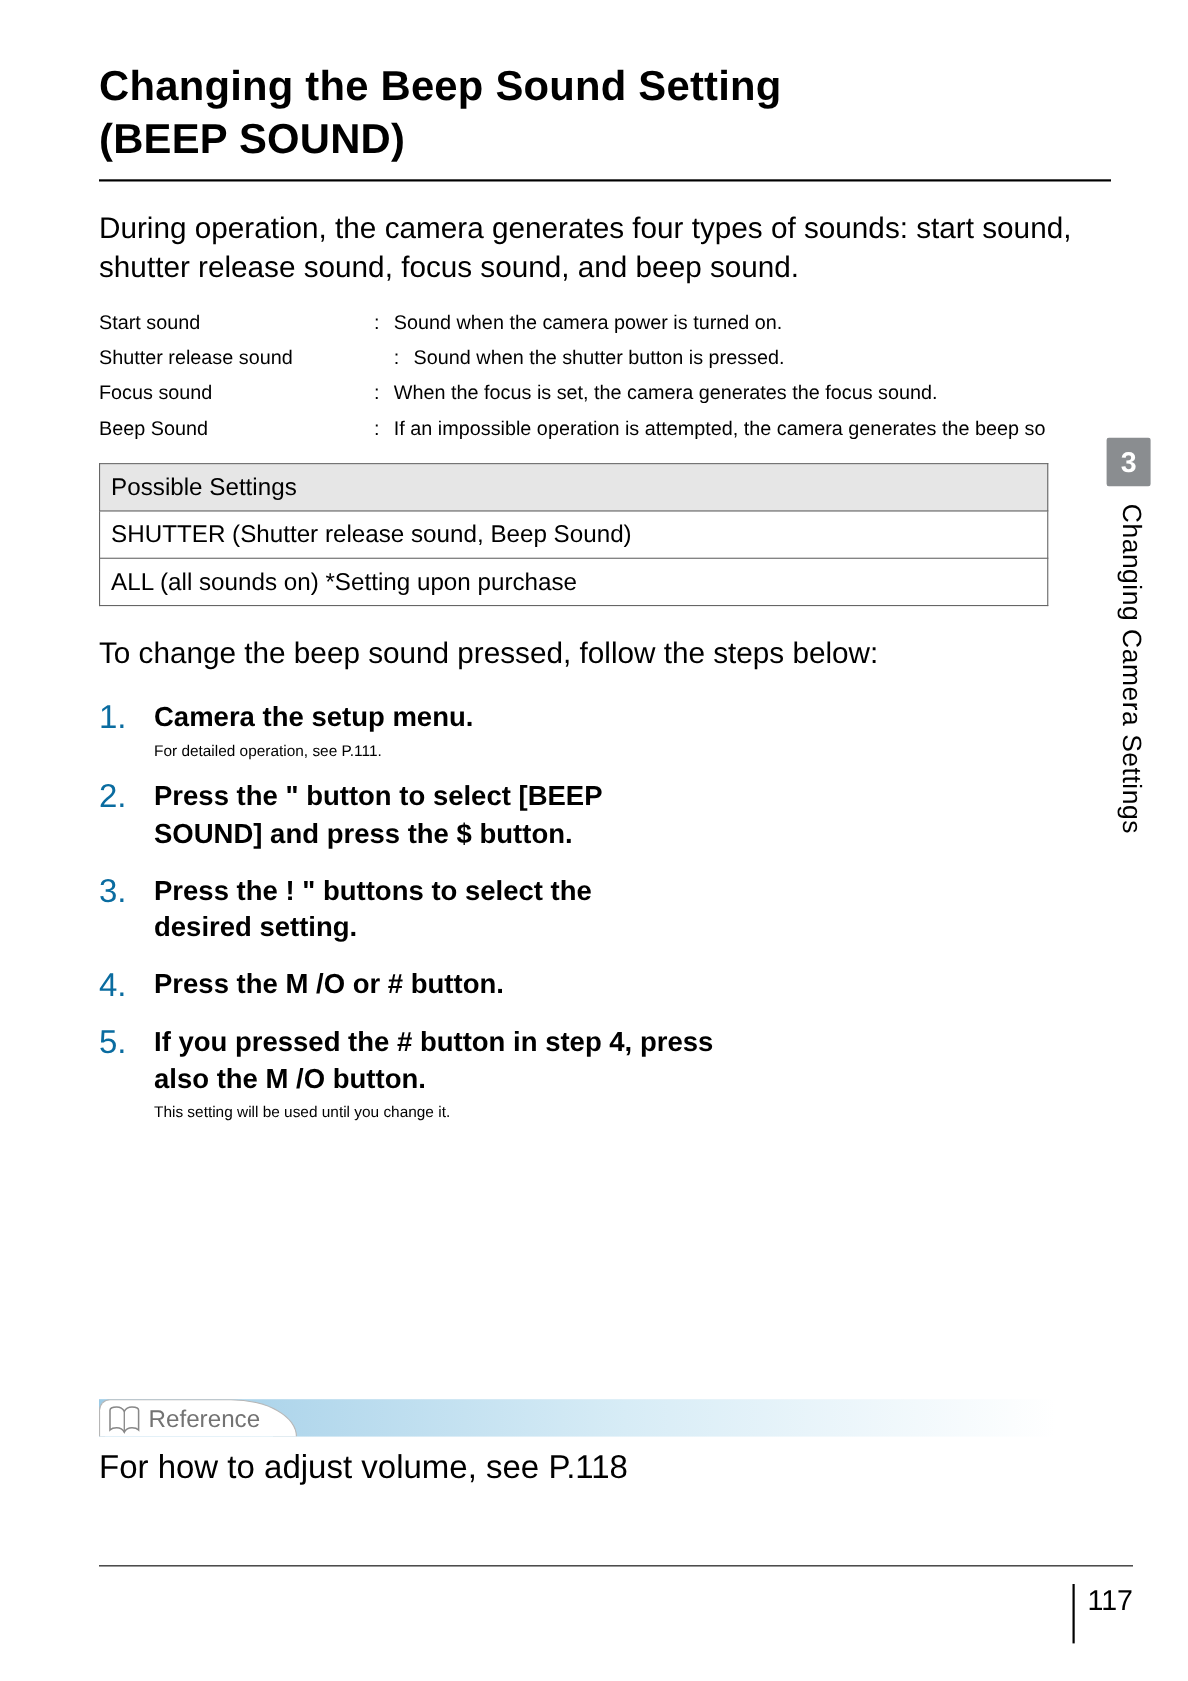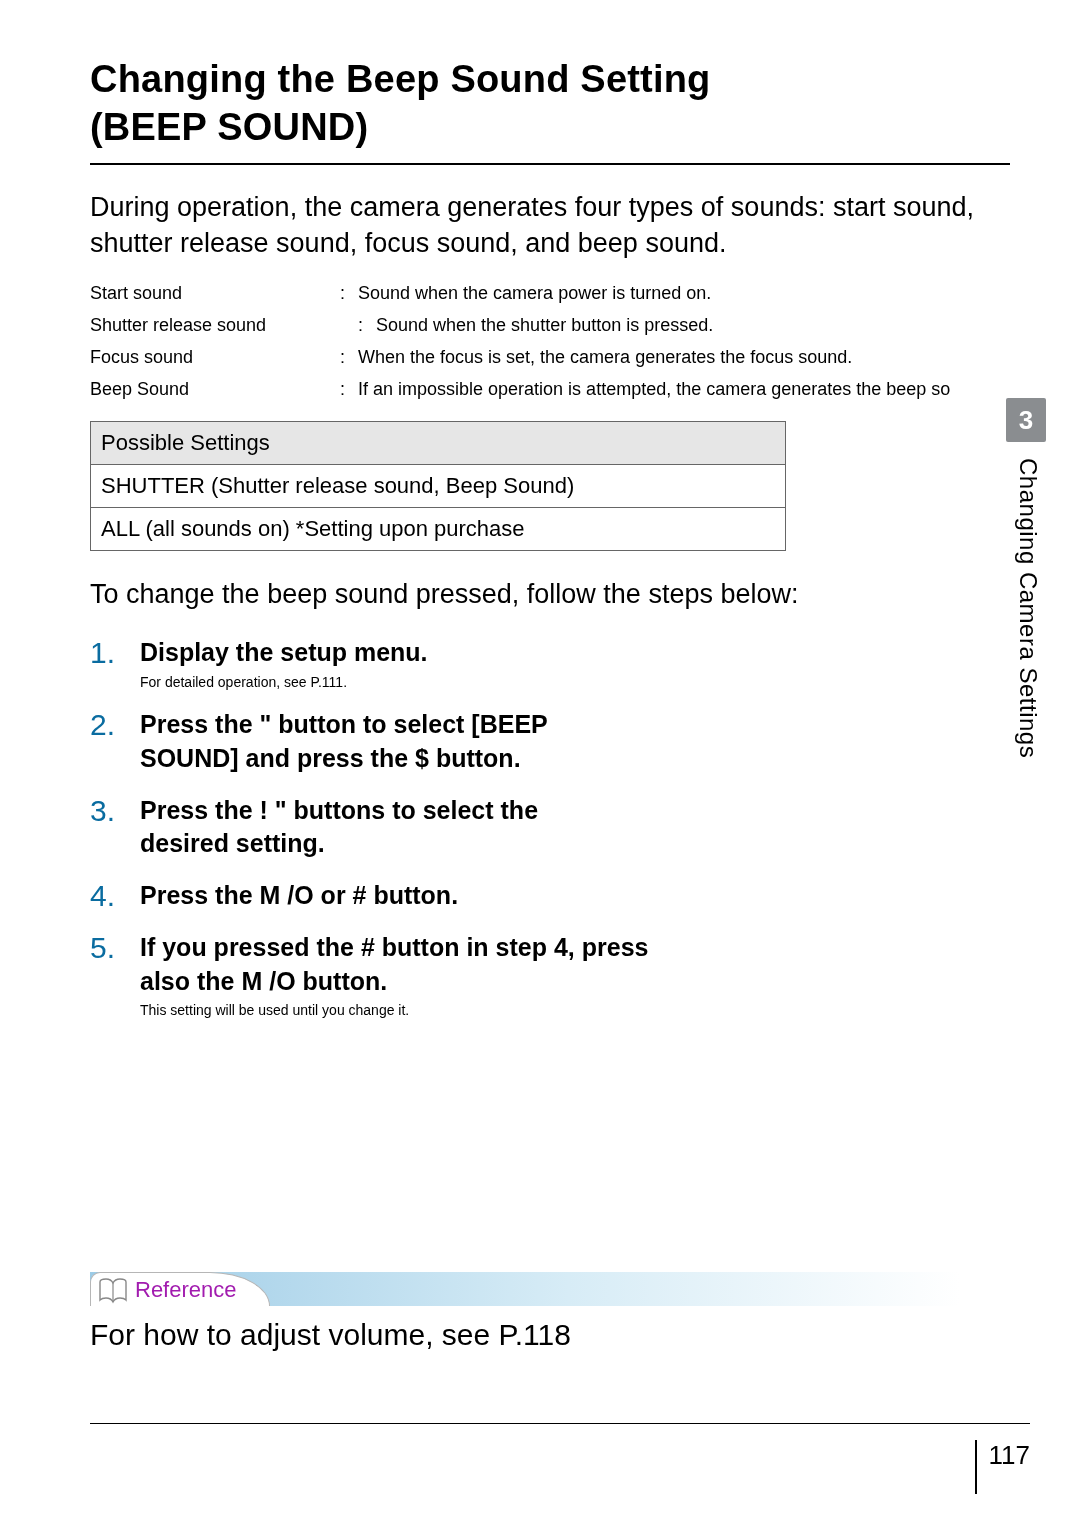--- a/index.html
+++ b/index.html
@@ -7,34 +7,34 @@
   body { position: relative; padding: 56px 70px 0 90px; }
   .title { font-family: "Arial Black", Arial, sans-serif; font-weight: 900; font-size: 38px; line-height: 1.25; letter-spacing: 0.2px; }
   .title-rule { border: 0; border-bottom: 2px solid #000; margin-top: 12px; margin-bottom: 24px; }
   .intro { font-size: 27px; line-height: 1.35; margin-bottom: 18px; }
   .sound-list { font-size: 18px; line-height: 1.55; }
   .sound-list .row { display: flex; margin-bottom: 4px; }
   .sound-list .label { width: 250px; flex: 0 0 250px; }
   .sound-list .shutter-label { width: 268px; flex: 0 0 268px; }
   .sound-list .colon { width: 18px; flex: 0 0 18px; }
   .sound-list .desc { flex: 1; white-space: nowrap; }
-  .settings-table { margin-top: 18px; width: 696px; border: 1.5px solid #666; border-collapse: collapse; font-size: 22px; }
+  .settings-table { margin-top: 18px; width: 863px; border: 1.5px solid #666; border-collapse: collapse; font-size: 22px; }
   .settings-table td { border: 1.5px solid #666; padding: 8px 10px; }
   .settings-table .header td { background: #e6e6e6; }
   .mid-text { font-size: 27px; margin-top: 28px; margin-bottom: 26px; }
   ol.steps { list-style: none; counter-reset: step; }
   ol.steps li { counter-increment: step; position: relative; padding-left: 50px; margin-bottom: 18px; }
   ol.steps li::before { content: counter(step) "."; position: absolute; left: 0; top: 0; color: #0a6ca0; font-size: 30px; font-weight: 400; font-family: Arial, sans-serif; }
   .step-bold { font-weight: 700; font-size: 25px; line-height: 1.35; }
   .step-sub { font-size: 14px; margin-top: 4px; }
   .side-tab { position: absolute; right: 34px; top: 398px; width: 40px; height: 44px; background: #8a8d90; color: #fff; font-size: 26px; font-weight: 700; border-radius: 2px; display: flex; align-items: center; justify-content: center; }
   .side-text { position: absolute; right: 38px; top: 458px; writing-mode: vertical-rl; text-orientation: mixed; font-size: 24px; letter-spacing: 0.5px; color: #000; }
   .ref-box { position: absolute; left: 90px; bottom: 176px; width: 870px; }
   .ref-header { position: relative; height: 34px; background: linear-gradient(90deg, #9ccbe6 0%, #d7ecf6 55%, #ffffff 100%); border-radius: 0 0 0 0; }
-  .ref-header .tab { position: absolute; left: 0; bottom: 0; height: 34px; width: 180px; background: #fff; border: 1.5px solid #b6b6b6; border-bottom: none; border-top-left-radius: 10px; border-top-right-radius: 60px 34px; display: flex; align-items: center; padding-left: 44px; font-size: 22px; color: #a21caf; }
+  .ref-header .tab { position: absolute; left: 0; bottom: 0; height: 34px; width: 180px; background: #fff; border: 1.5px solid #b6b6b6; border-bottom: none; border-top-left-radius: 10px; border-top-right-radius: 60px 34px; display: flex; align-items: center; padding-left: 44px; font-size: 22px; color: #737373; }
   .ref-header .book-icon { position: absolute; left: 8px; bottom: 2px; width: 30px; height: 26px; }
   .ref-body { font-size: 30px; margin-top: 12px; }
   .footer { position: absolute; right: 50px; bottom: 34px; display: flex; }
   .footer .rule { width: 2px; height: 54px; background: #000; margin-right: 12px; }
   .footer .pg { font-size: 26px; }
   .footer-line { position: absolute; left: 90px; right: 50px; bottom: 104px; border-top: 1.5px solid #000; }
 </style>
 </head>
 <body>
 
@@ -80,21 +80,21 @@
   <tr>
     <td>ALL (all sounds on)  *Setting upon purchase</td>
   </tr>
 </tbody>
   </table>
 
 <p class="mid-text">To change the beep sound pressed, follow the steps below:</p>
 
 <ol class="steps">
   <li>
-    <div class="step-bold">Display the setup menu.</div>
+    <div class="step-bold">Camera the setup menu.</div>
     <div class="step-sub">For detailed operation, see P.111.</div>
   </li>
   <li>
     <div class="step-bold" style="max-width:470px;">Press the "   button to select [BEEP SOUND] and press the $ button.</div>
   </li>
   <li>
     <div class="step-bold" style="max-width:470px;">Press the !  "   buttons to select the desired setting.</div>
   </li>
   <li>
     <div class="step-bold">Press the M       /O    or #  button.</div>

